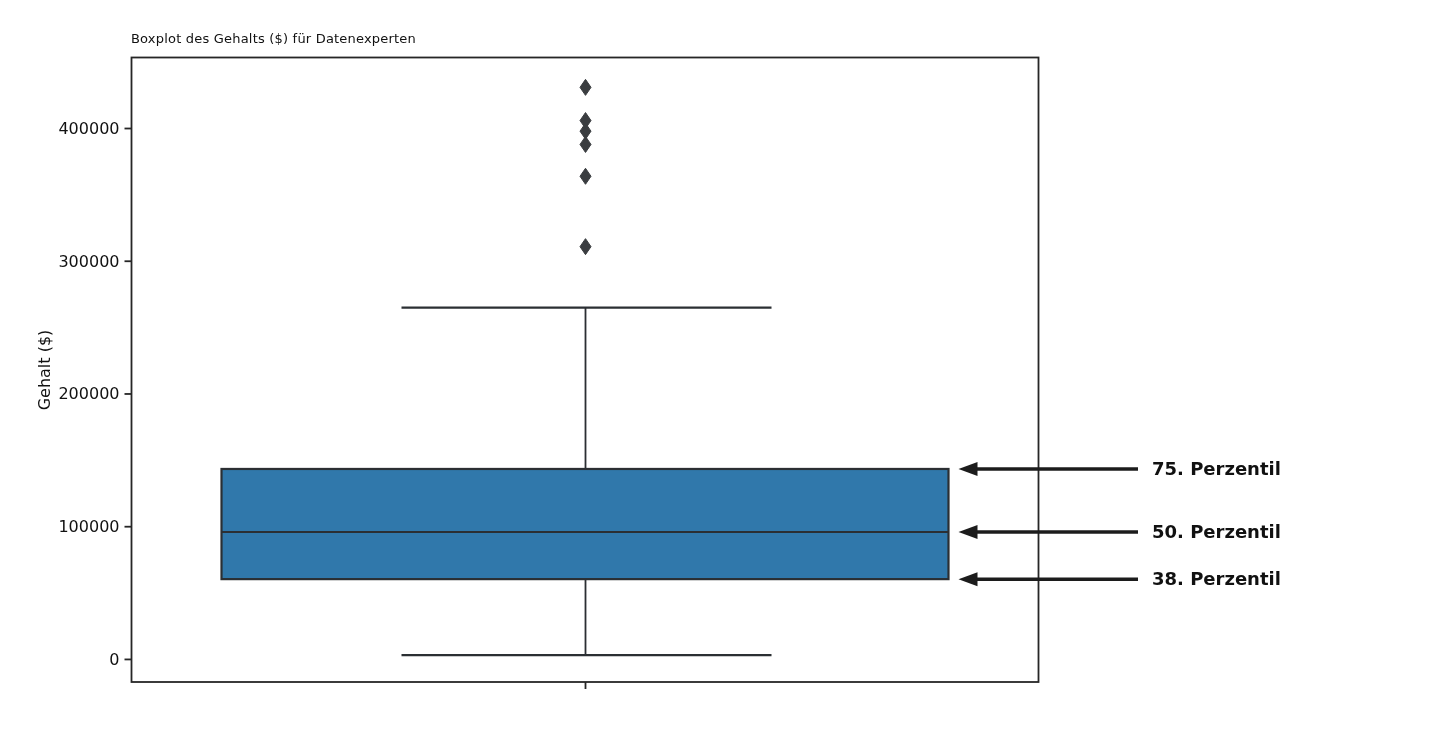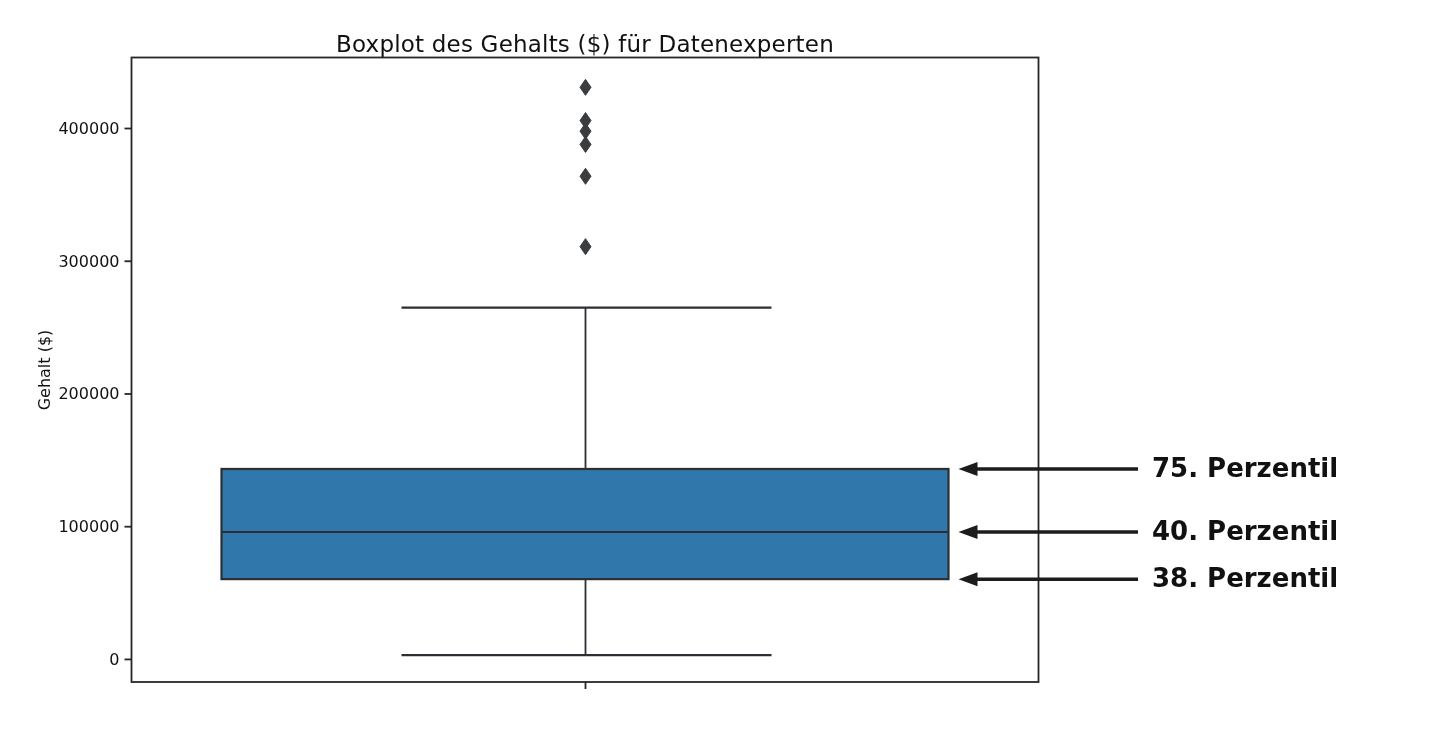--- a/index.html
+++ b/index.html
@@ -2,32 +2,32 @@
 <html><head>
 <meta charset="utf-8">
 <style>
   html,body { margin:0; padding:0; background:#ffffff; }
   .figure {
     position:relative; width:1440px; height:736px; background:#ffffff;
     font-family:"DejaVu Sans","Liberation Sans",sans-serif; overflow:hidden;
   }
   .chart-title {
     position:absolute; top:31px; left:131px; width:908px;
-    text-align:center; font-size:23px; color:#111111; letter-spacing:0.2px;
+    text-align:left; font-size:13px; color:#111111; letter-spacing:0.2px;
   }
   .y-label {
     position:absolute; left:44px; top:370px;
     transform:translate(-50%,-50%) rotate(-90deg); transform-origin:center;
     font-size:16px; color:#111111; white-space:nowrap;
   }
   #plot-svg { position:absolute; left:0; top:0; }
   .tick-label { font-size:16px; fill:#111111; }
   .annotation-label {
     position:absolute; transform:translateY(-52%);
-    font-size:26px; font-weight:bold; color:#111111; white-space:nowrap;
+    font-size:18px; font-weight:bold; color:#111111; white-space:nowrap;
   }
 </style>
 </head>
 <body>
 
 <div class="figure">
   <div class="chart-title">Boxplot des Gehalts ($) für Datenexperten</div>
   <div class="y-label">Gehalt ($)</div>
   <svg id="plot-svg" width="1440" height="736">
       <rect x="131.5" y="57.5" width="907" height="624.5" fill="none" stroke="#262626" stroke-width="1.8"></rect>
@@ -56,16 +56,16 @@
       <path d="M 585.5 79.3645058448459 L 591 87.3645058448459 L 585.5 95.3645058448459 L 580 87.3645058448459 Z" fill="#3a3d40" stroke="#3a3d40"></path>
       <line x1="974.5" y1="468.9665249734325" x2="1138" y2="468.9665249734325" stroke="#1c1c1c" stroke-width="3.5"></line>
       <path d="M 958.5 468.9665249734325 L 977.5 461.9665249734325 L 977.5 475.9665249734325 Z" fill="#1c1c1c"></path>
       <line x1="974.5" y1="532.0138150903294" x2="1138" y2="532.0138150903294" stroke="#1c1c1c" stroke-width="3.5"></line>
       <path d="M 958.5 532.0138150903294 L 977.5 525.0138150903294 L 977.5 539.0138150903294 Z" fill="#1c1c1c"></path>
       <line x1="974.5" y1="579.1333687566419" x2="1138" y2="579.1333687566419" stroke="#1c1c1c" stroke-width="3.5"></line>
       <path d="M 958.5 579.1333687566419 L 977.5 572.1333687566419 L 977.5 586.1333687566419 Z" fill="#1c1c1c"></path>
     </svg>
   <div id="annotation-layer">
       <div class="annotation-label" style="left: 1152px; top: 468.967px; color: rgb(17, 17, 17);">75. Perzentil</div>
-      <div class="annotation-label" style="left: 1152px; top: 532.014px; color: rgb(17, 17, 17);">40. Perzentil</div>
+      <div class="annotation-label" style="left: 1152px; top: 532.014px; color: rgb(17, 17, 17);">50. Perzentil</div>
       <div class="annotation-label" style="left: 1152px; top: 579.133px; color: rgb(17, 17, 17);">38. Perzentil</div>
     </div>
 </div>
 
 </body></html>

